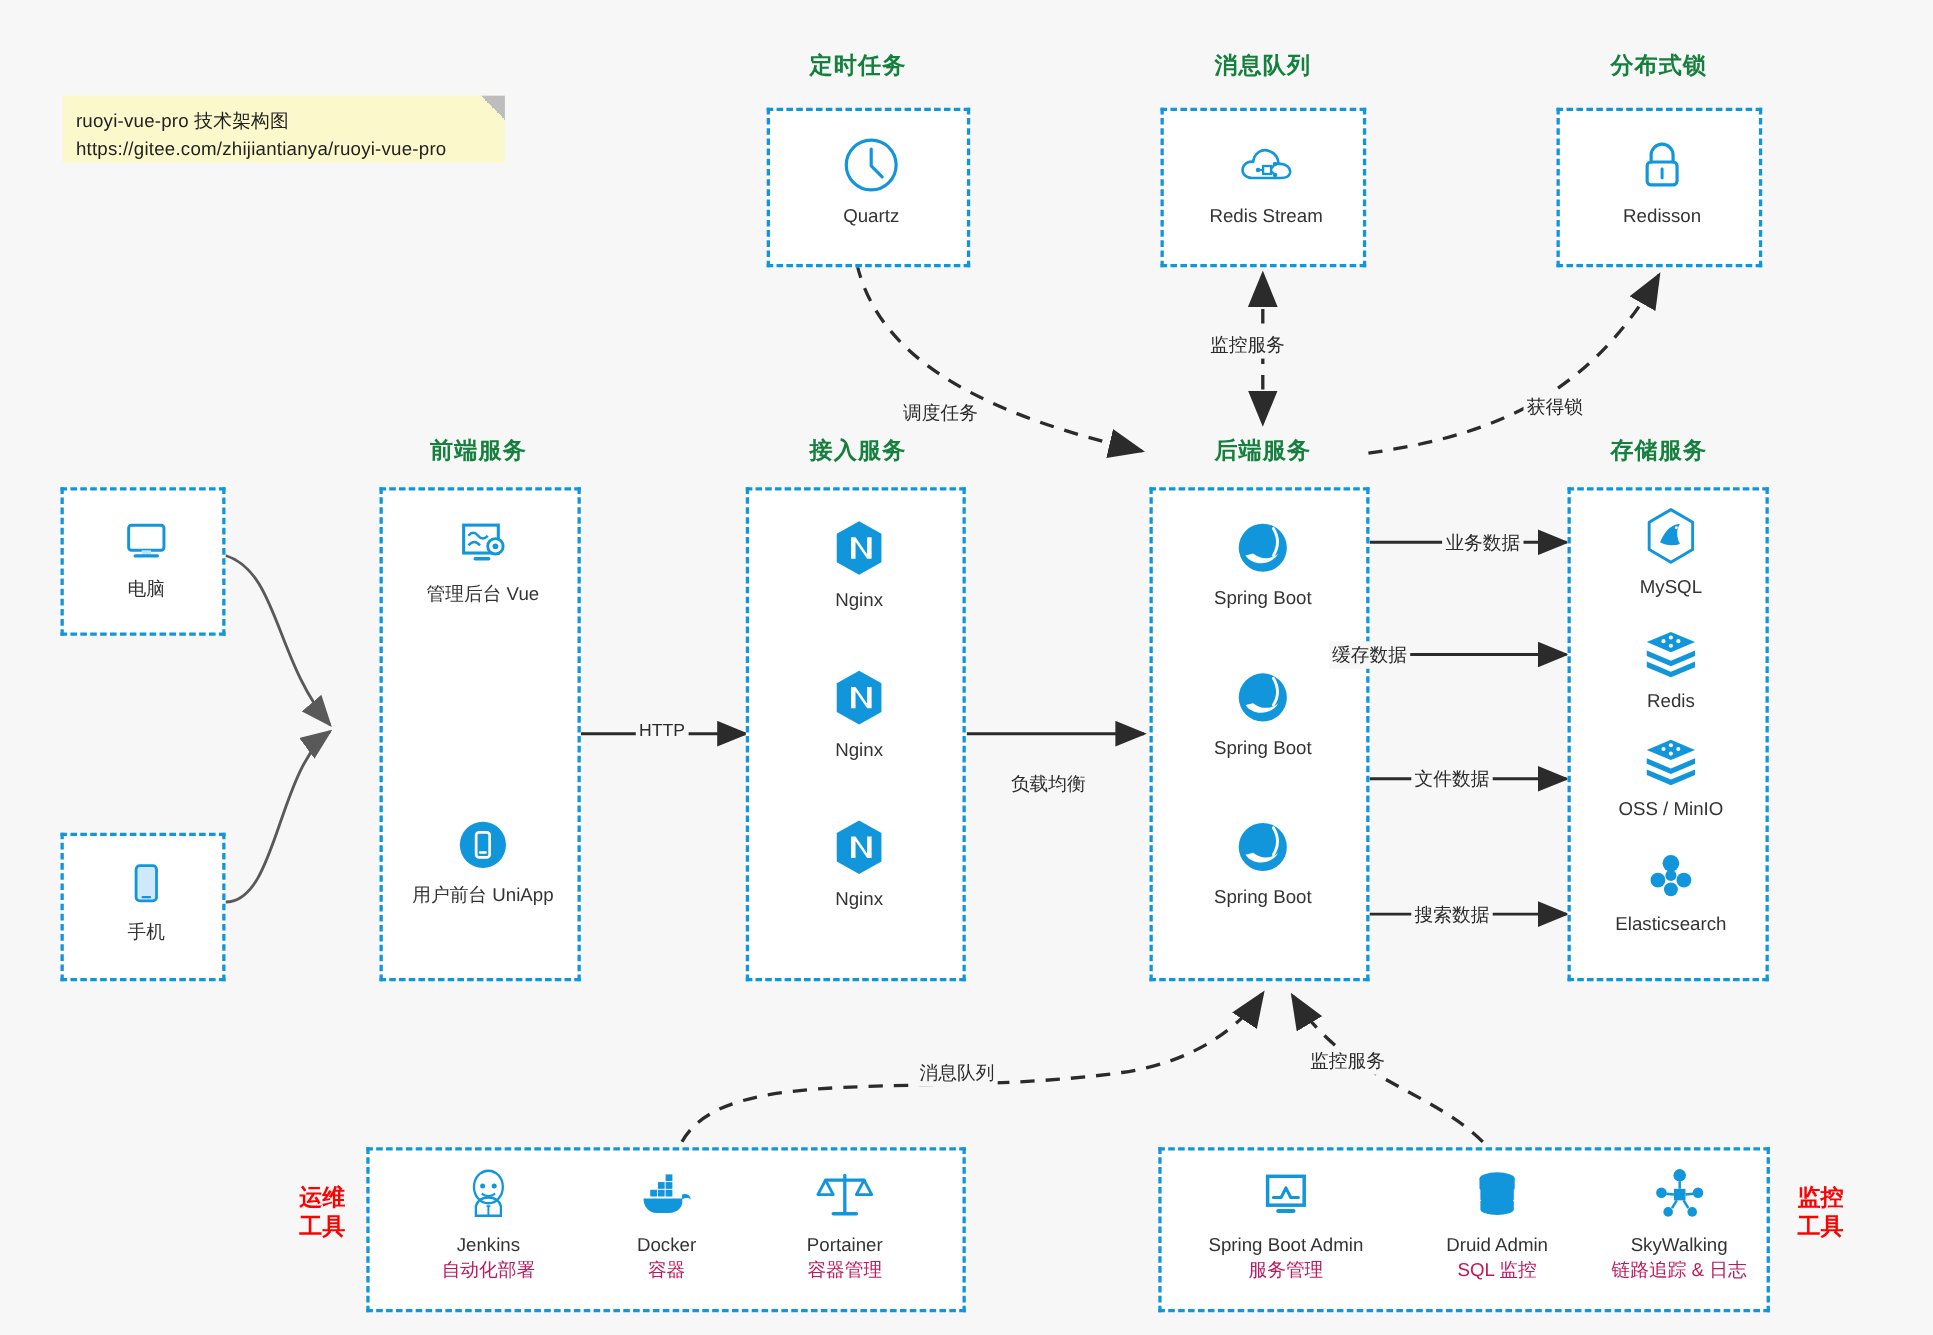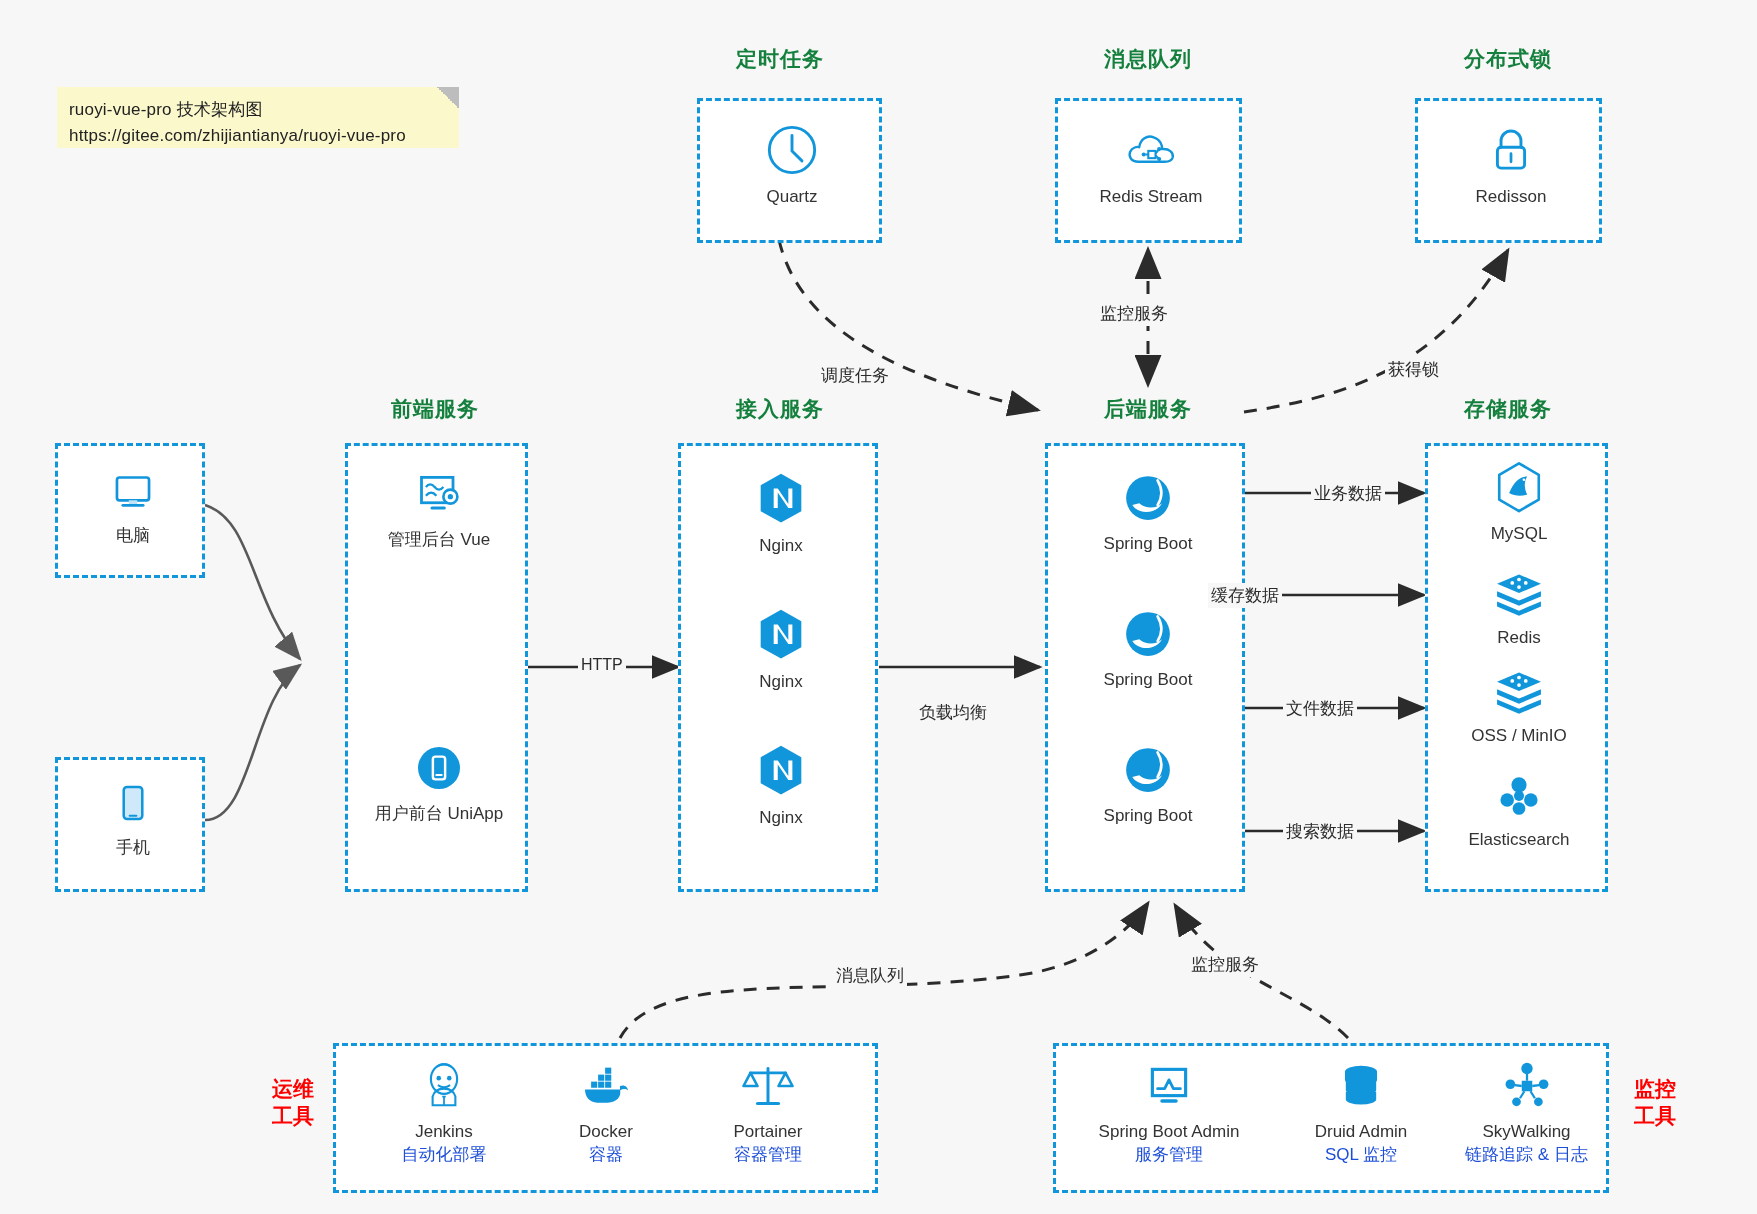--- a/index.html
+++ b/index.html
@@ -41,21 +41,21 @@
 
   
   .node{
     position:absolute;
     display:flex;flex-direction:column;align-items:center;justify-content:center;
     width:140px;
   }
   .node .cap{
     margin-top:7px;font-size:17px;color:#333;white-space:nowrap;text-align:center;line-height:1.35;
   }
-  .node .cap2{font-size:17px;color:#1d4ed8;white-space:nowrap;text-align:center;line-height:1.35;}
+  .node .cap2{font-size:17px;color:#be185d;white-space:nowrap;text-align:center;line-height:1.35;}
   .ic{display:block;}
 
   
   .elabel{
     position:absolute;
     font-size:16px;color:#2b2b2b;background:#f7f7f7;
     padding:1px 3px;white-space:nowrap;
   }
   .elabel.cn{font-size:17px;}
   .sidecap{

